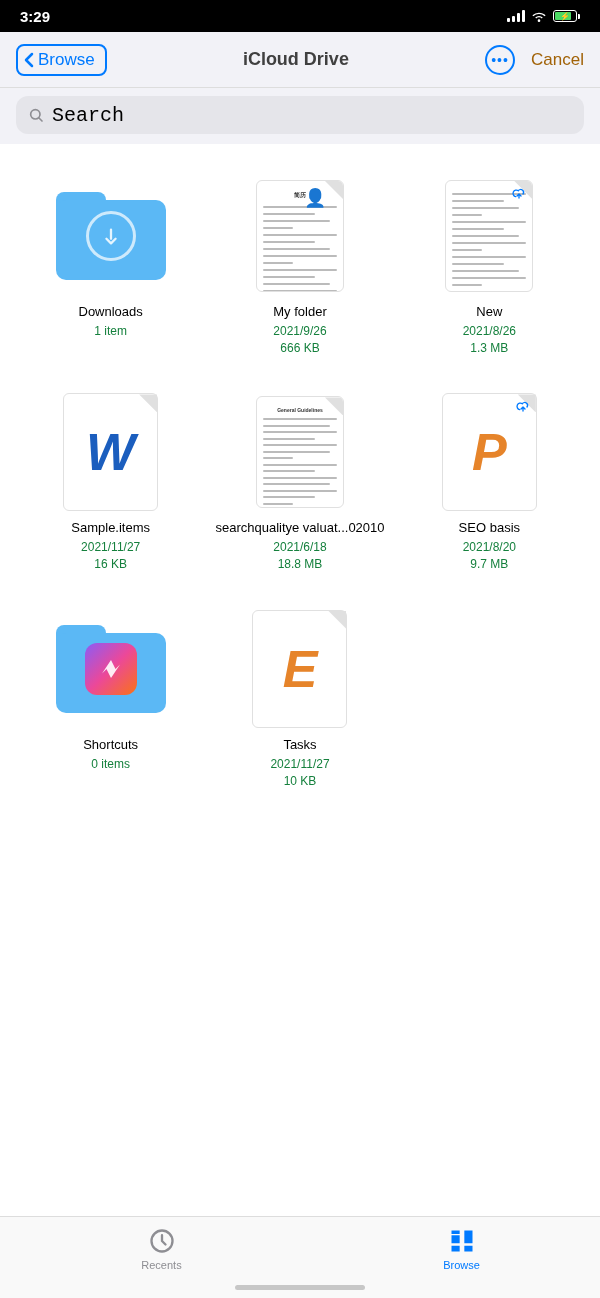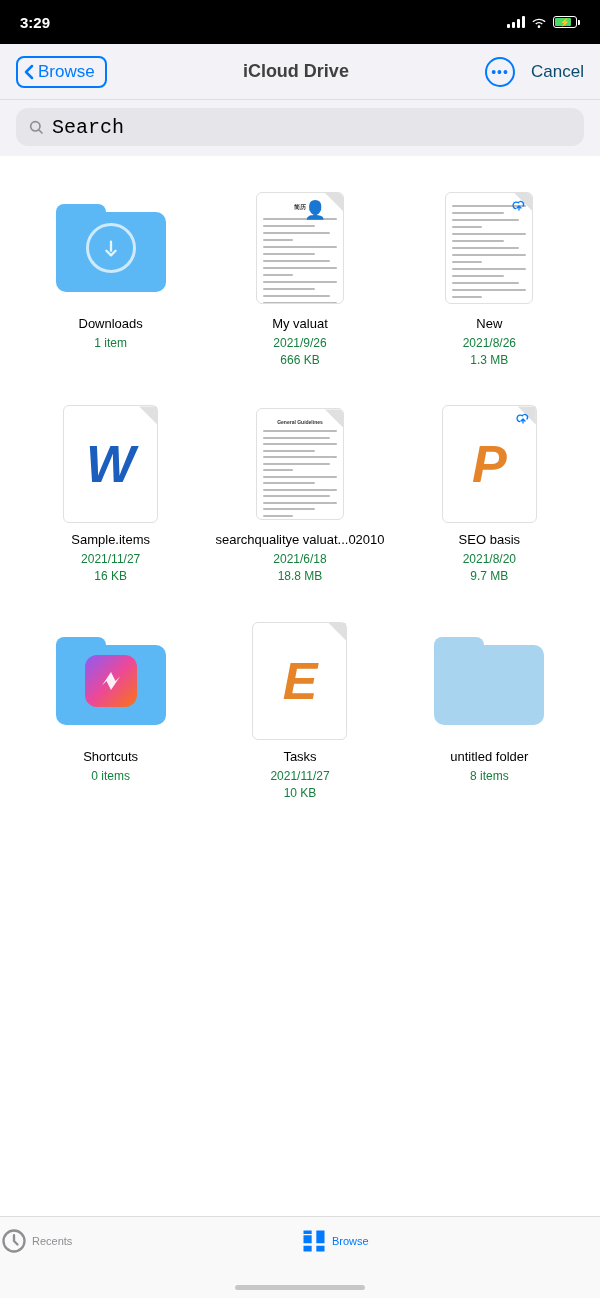--- a/index.html
+++ b/index.html
@@ -9,21 +9,21 @@
       min-height: 1298px;
       background: #fff;
       font-family: -apple-system, 'SF Pro Display', 'Helvetica Neue', Arial, sans-serif;
       overflow-x: hidden;
     }
 
     
     .status-bar {
       background: #000;
       color: #fff;
-      height: 44px;
+      height: 32px;
       display: flex;
       align-items: center;
       justify-content: space-between;
       padding: 0 20px;
       font-size: 15px;
       font-weight: 600;
     }
     .status-bar-right {
       display: flex;
       align-items: center;
@@ -110,21 +110,21 @@
       height: 30px;
       border-radius: 50%;
       border: 2px solid #007AFF;
       display: flex;
       align-items: center;
       justify-content: center;
       font-size: 14px;
       letter-spacing: 1px;
     }
     .nav-cancel {
-      color: #0c4a6e;
+      color: #a16207;
       font-size: 17px;
     }
 
     
     .search-container {
       background: #f2f2f7;
       padding: 8px 16px 10px;
     }
     .search-bar {
       background: #e5e5ea;
@@ -313,23 +313,25 @@
       background: #f9f9f9;
       border-top: 1px solid #ddd;
       height: 82px;
       display: flex;
       align-items: flex-start;
       padding-top: 10px;
     }
     .tab-item {
       flex: 1;
       display: flex;
+      flex-direction: column;
       align-items: center;
       gap: 4px;
       cursor: pointer;
+      padding-left: 23px;
     }
     .tab-label {
       font-size: 11px;
     }
     .tab-label.active { color: #007AFF; }
     .tab-label.inactive { color: #8e8e93; }
 
     .home-indicator {
       position: fixed;
       bottom: 8px;
@@ -440,21 +442,21 @@
           <div class="mini-line s"></div>
           <div class="mini-line xl"></div>
           <div class="mini-line m"></div>
           <div class="mini-line l"></div>
           <div class="mini-line xl"></div>
 
         </div>
         <div style="position:absolute;top:6px;right:16px;font-size:18px;color:#444;">👤</div>
       </div>
     </div>
-    <span class="file-name">My valuat</span>
+    <span class="file-name">My folder</span>
     <div class="file-meta">
       <span>2021/9/26</span><br>
       <span>666 KB</span>
     </div>
   </div>
 
   <div class="file-item">
     <div class="file-thumb">
       <div class="doc-thumb" style="width:88px;height:112px;position:relative;">
         <div class="doc-corner"></div>
@@ -577,30 +579,20 @@
         <span class="pages-letter">E</span>
       </div>
     </div>
     <span class="file-name">Tasks</span>
     <div class="file-meta">
       <span>2021/11/27</span><br>
       <span>10 KB</span>
     </div>
   </div>
 
-  <div class="file-item">
-    <div class="file-thumb">
-      <div class="folder-icon folder-light">
-        <div class="folder-tab" style="background:#a8d4f0;"></div>
-        <div class="folder-body" style="background:#a8d4f0;"></div>
-      </div>
-    </div>
-    <span class="file-name">untitled folder</span>
-    <span class="file-meta">8 items</span>
-  </div>
 
 </div>
 
 <div style="height: 100px;"></div>
 
 <div class="tab-bar">
   <div class="tab-item">
     <svg width="28" height="28" viewBox="0 0 24 24" fill="none">
       <circle cx="12" cy="12" r="9" stroke="#8e8e93" stroke-width="2"></circle>
       <path d="M12 7v5l3 3" stroke="#8e8e93" stroke-width="2" stroke-linecap="round" stroke-linejoin="round"></path>

